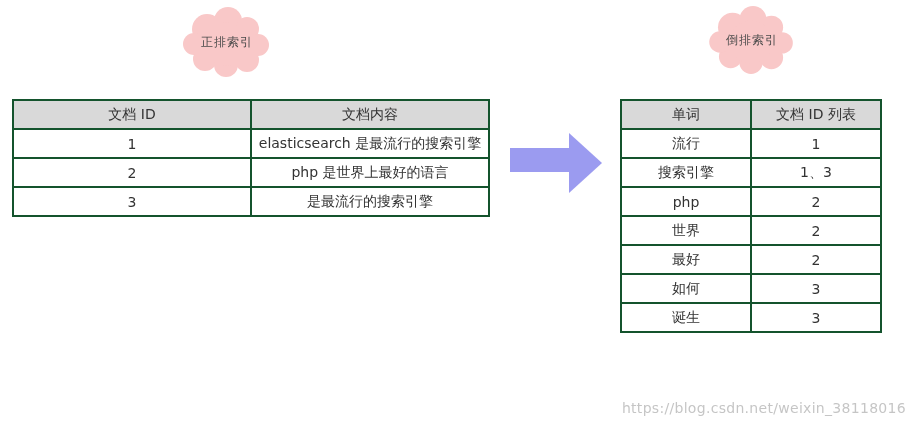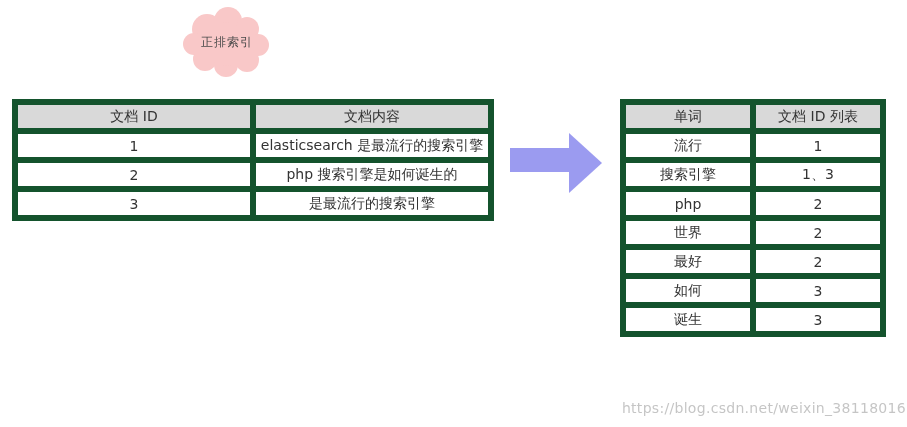--- a/index.html
+++ b/index.html
@@ -20,21 +20,21 @@
     display: flex; align-items: center; justify-content: center;
     font-size: 12px; color: #4a4a4a; letter-spacing: 1px;
   }
 
   
   table.idx {
     position: absolute; border-collapse: collapse; table-layout: fixed;
     background: #ffffff; font-size: 14px; color: #333333;
   }
   table.idx th, table.idx td {
-    border: 6px solid #14532d; text-align: center; vertical-align: middle;
+    border: 2px solid #14532d; text-align: center; vertical-align: middle;
     padding: 0 4px; overflow: hidden; white-space: nowrap;
   }
   table.idx { border: 2px solid #7d7d7d; }
   table.idx th { background: #d9d9d9; font-weight: normal; height: 29px; }
   table.idx td { height: 29px; }
   .tbl-left  { left: 12px;  top: 99px;  width: 476px; }
   .tbl-left th, .tbl-left td { width: 238px; }
   .tbl-right { left: 620px; top: 99px;  width: 260px; border-radius: 26px; }
   .tbl-right th, .tbl-right td { width: 130px; }
   .tbl-right td { height: 28.8px; }
@@ -76,36 +76,54 @@
           <circle cx="45" cy="59" r="12"></circle>
           <circle cx="24" cy="53" r="12"></circle>
           <circle cx="13" cy="38" r="11"></circle>
           <circle cx="45" cy="38" r="22"></circle>
         </g>
       </svg>
     </span>
     <span class="cloud-label">正排索引</span>
   </div>
 
+  <div class="cloud cloud-right">
+    <span>
+      <svg width="92" height="70" viewBox="0 0 92 72">
+        <g fill="#f9c8c8">
+          <circle cx="26" cy="23" r="15"></circle>
+          <circle cx="47" cy="15" r="14"></circle>
+          <circle cx="66" cy="23" r="12"></circle>
+          <circle cx="77" cy="39" r="11"></circle>
+          <circle cx="66" cy="54" r="12"></circle>
+          <circle cx="45" cy="59" r="12"></circle>
+          <circle cx="24" cy="53" r="12"></circle>
+          <circle cx="13" cy="38" r="11"></circle>
+          <circle cx="45" cy="38" r="22"></circle>
+        </g>
+      </svg>
+    </span>
+    <span class="cloud-label">倒排索引</span>
+  </div>
 
   <table class="idx tbl-left">
     <thead>
       <tr>
         <th>文档 ID</th>
         <th>文档内容</th>
       </tr>
     </thead>
     <tbody>
       <tr>
         <td>1</td>
         <td>elasticsearch 是最流行的搜索引擎</td>
       </tr>
       <tr>
         <td>2</td>
-        <td>php 搜索引擎是如何诞生的</td>
+        <td>php 是世界上最好的语言</td>
       </tr>
       <tr>
         <td>3</td>
         <td>是最流行的搜索引擎</td>
       </tr>
     </tbody>
   </table>
 
   <div class="arrow">
     <div class="arrow-shaft"></div>

